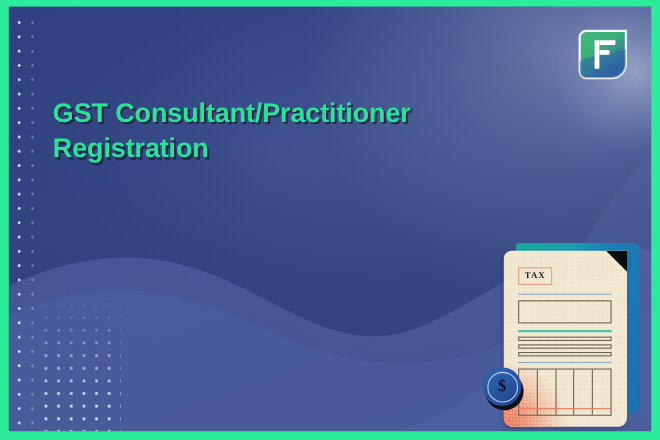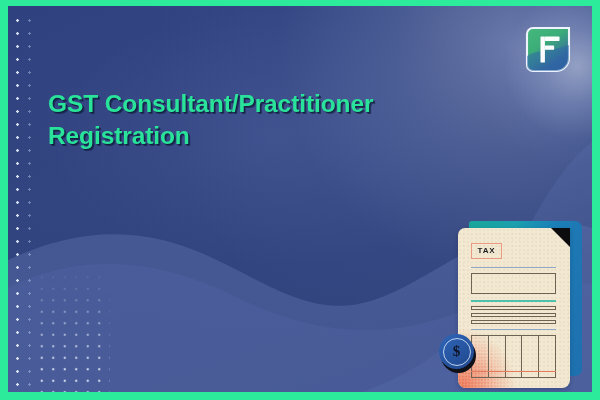--- a/index.html
+++ b/index.html
@@ -161,21 +161,21 @@
 
   
   #tax-badge {
     position:absolute;
     left:13px; top:15px;
     width:31px; height:16px;
     border:1.4px solid #eb9a84;
     display:flex; align-items:center; justify-content:center;
   }
   #tax-badge-label {
-    font-family:Liberation Sans, sans-serif;
+    font-family:Liberation Serif, serif;
     font-size:8px;
     font-weight:bold;
     letter-spacing:0.9px;
     color:#1d1d22;
     line-height:1;
     text-align:right;
   }
 
   
   .rule { position:absolute; }

